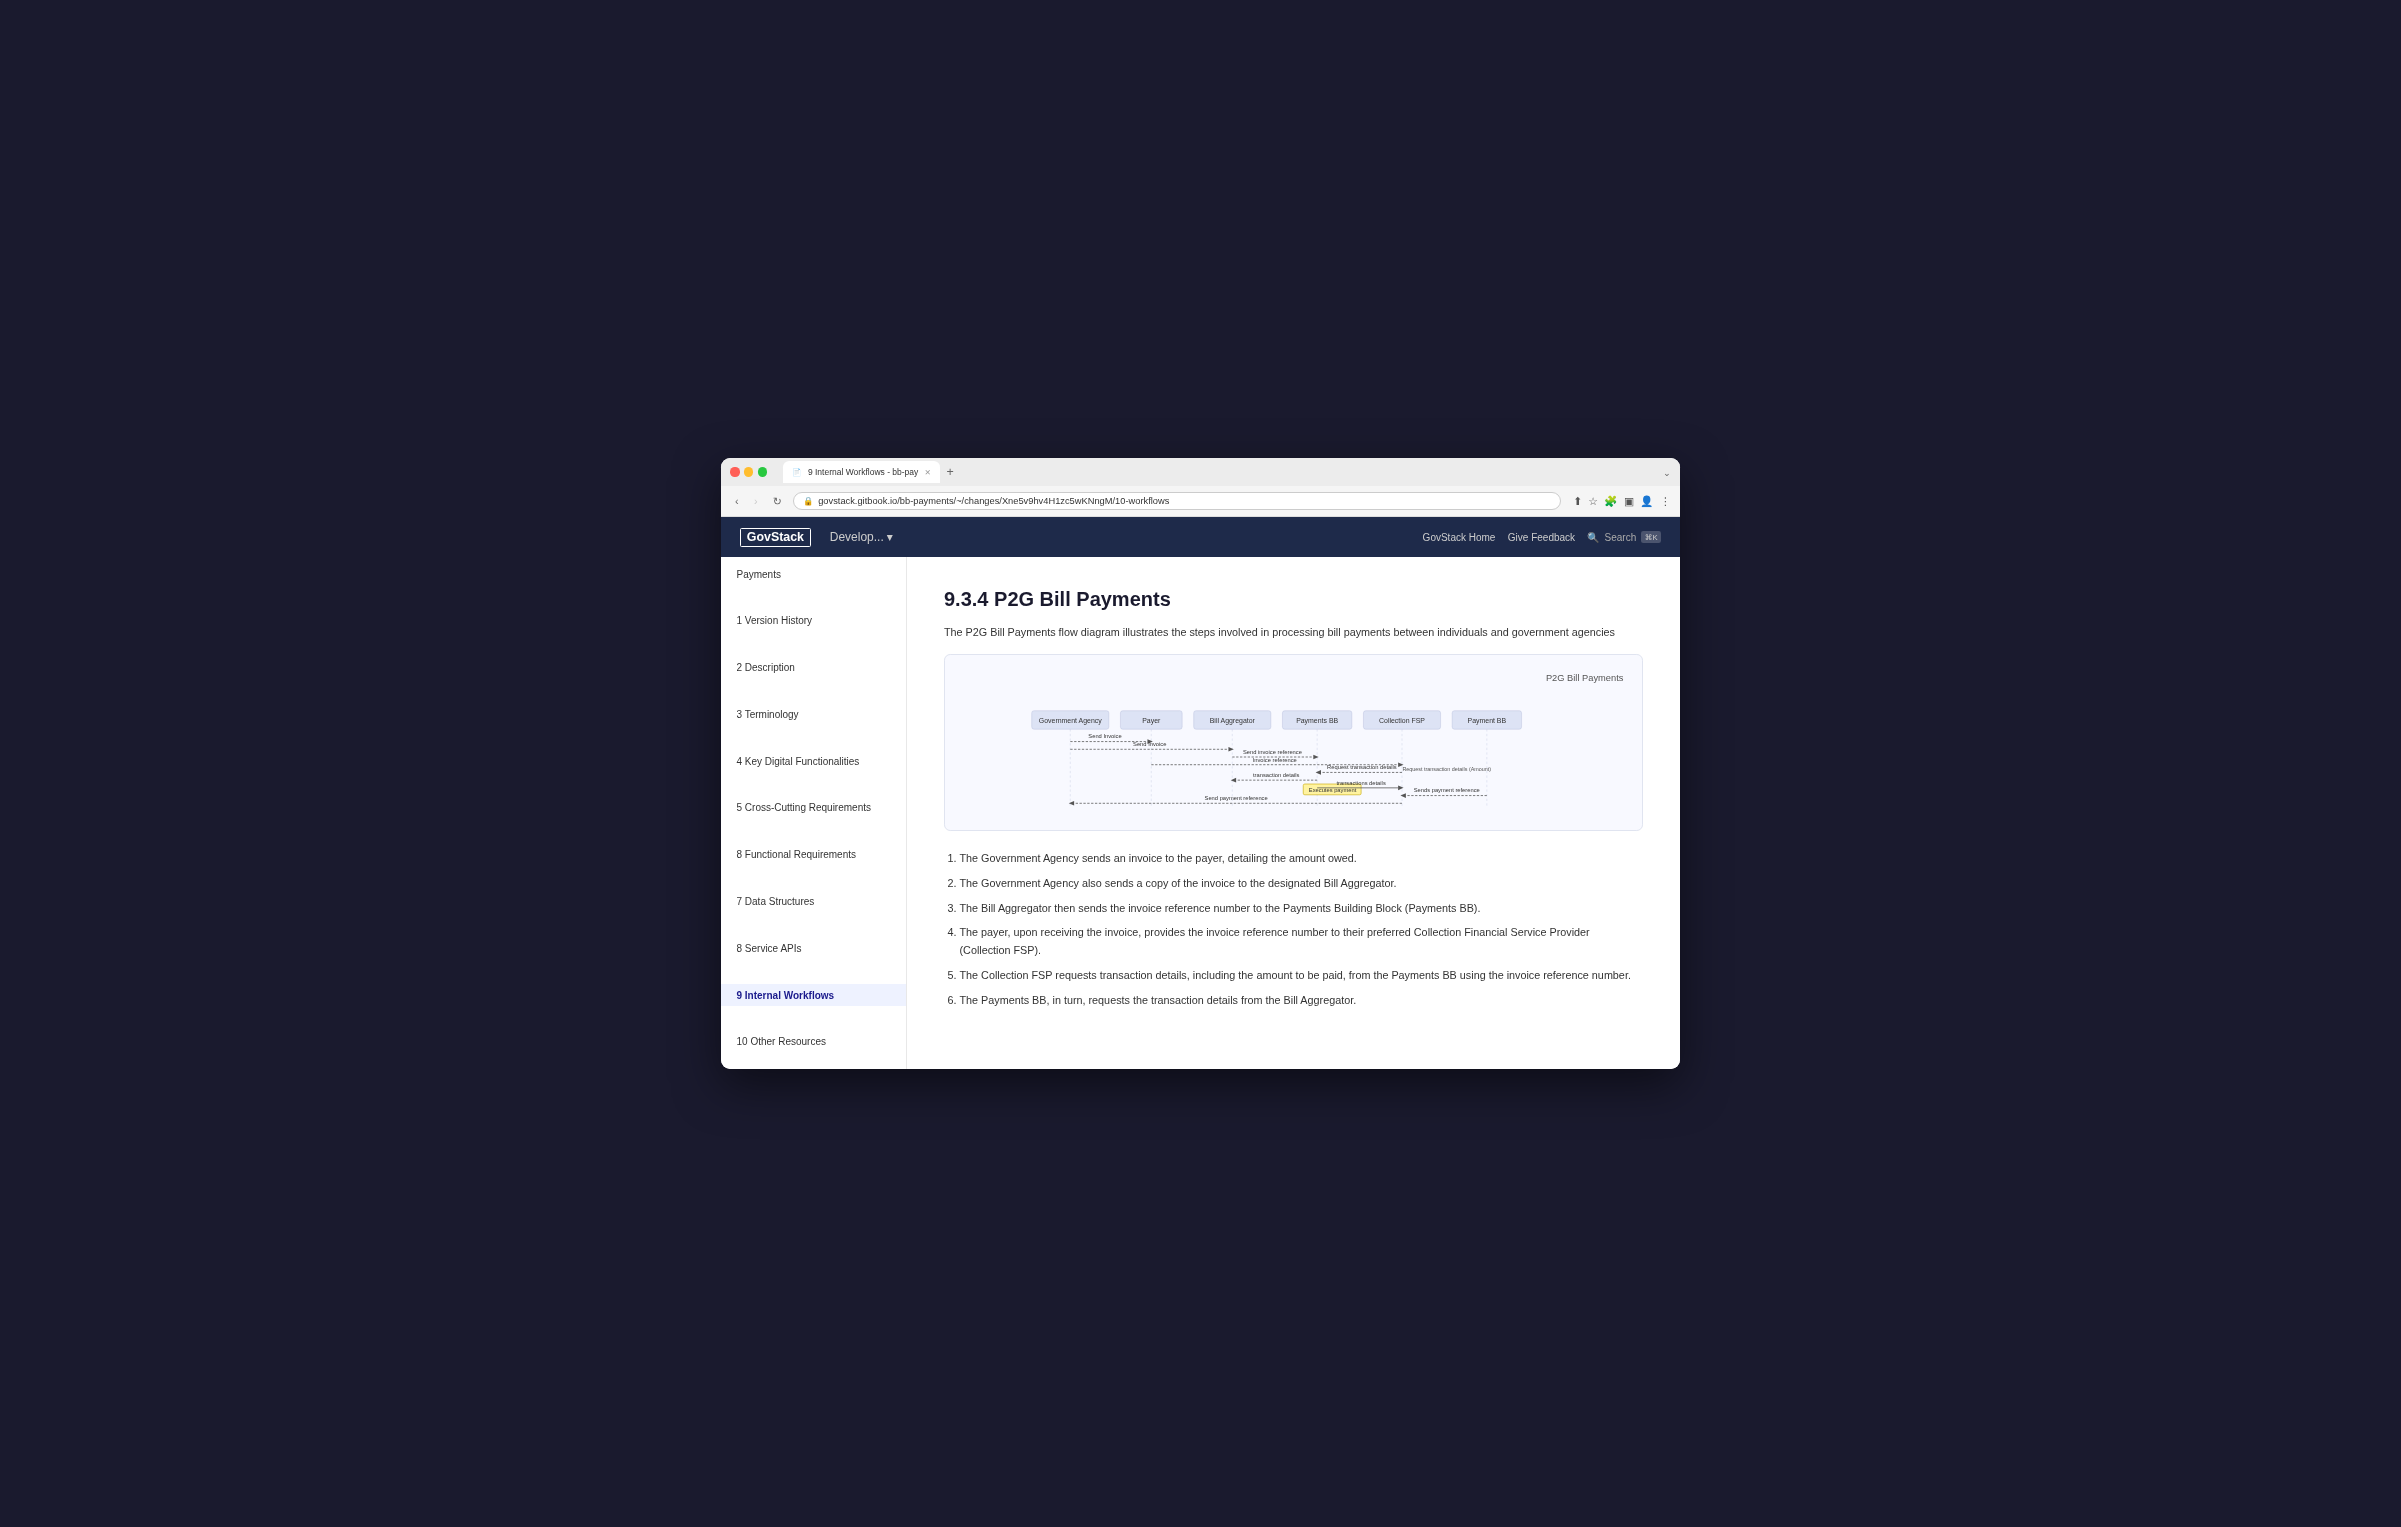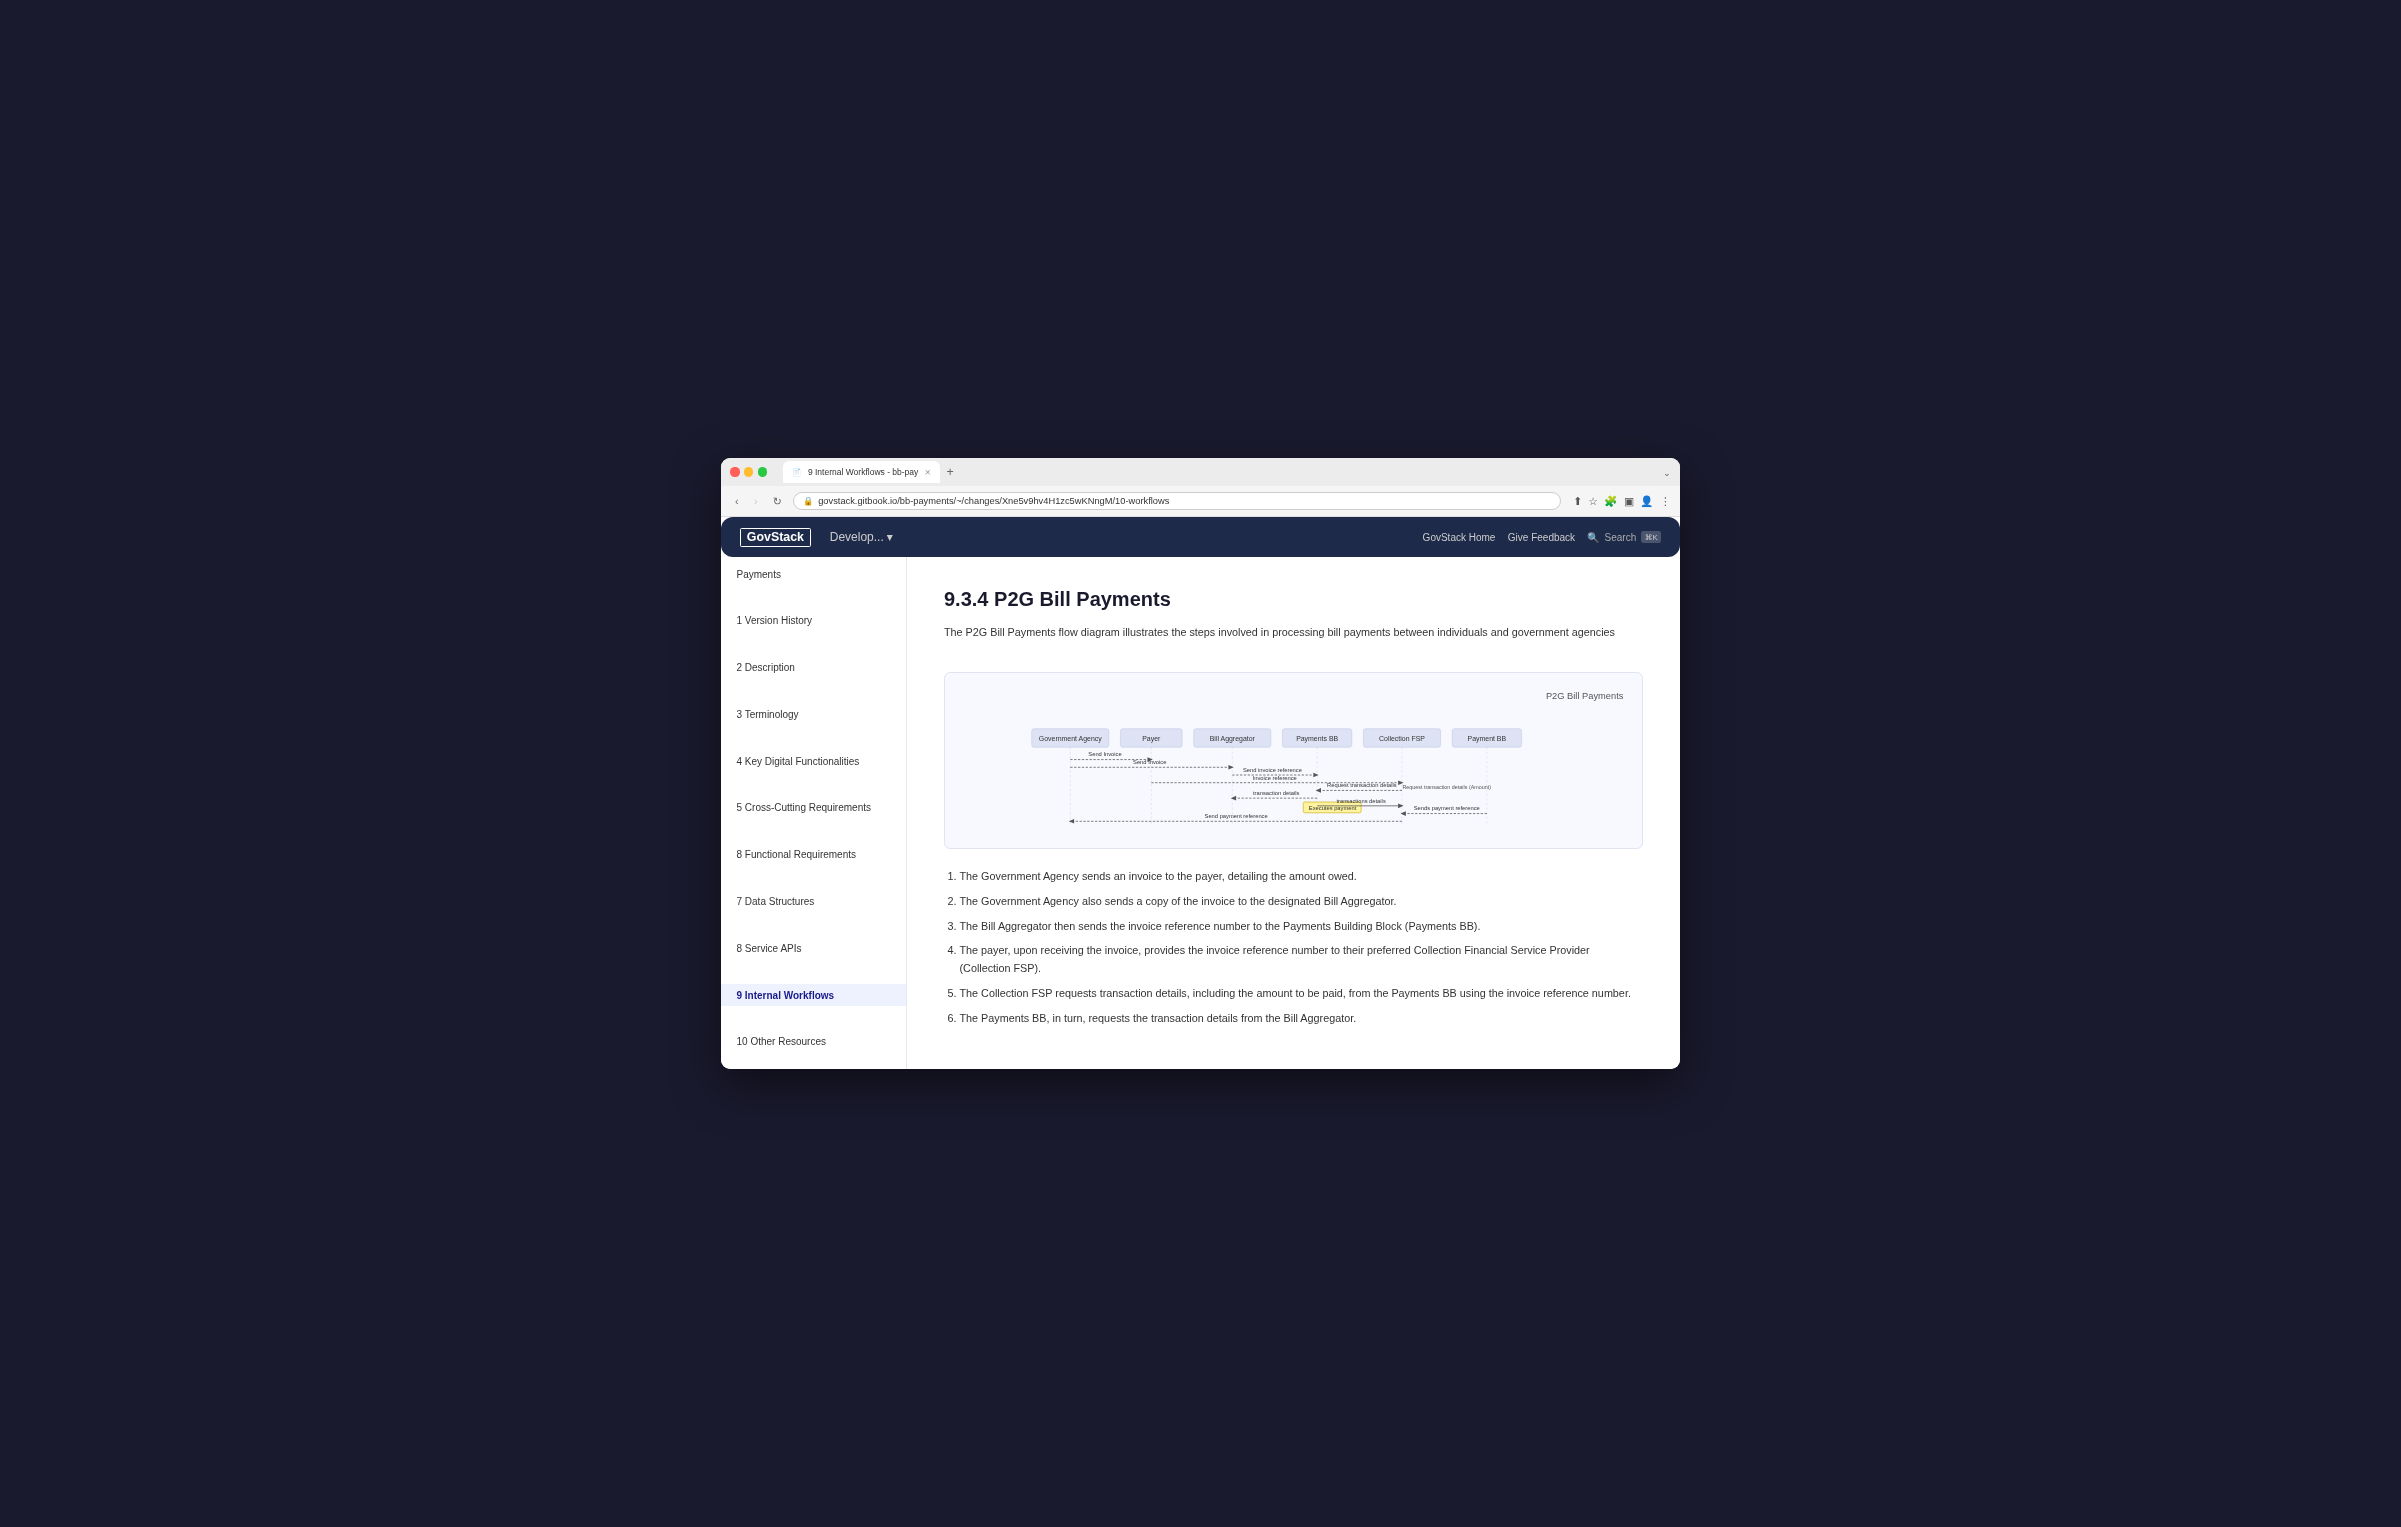--- a/index.html
+++ b/index.html
@@ -82,21 +82,20 @@
 
     
     .app-header {
       background: #1e2a4a;
       height: 40px;
       display: flex;
       align-items: center;
       padding: 0 18.6px;
       flex-shrink: 0;
       gap: 12.4px;
-      border-radius: 12px;
     }
     .logo { color: #fff; font-weight: bold; font-size: 12.4px; border: 1.5px solid #fff; padding: 1.5px 6.2px; border-radius: 1.5px; }
     .develop-menu { color: #ccc; font-size: 12px; cursor: pointer; display: flex; align-items: center; gap: 3.1px; margin-left: 6.2px; }
     .header-spacer { flex: 1; }
     .header-link { color: #ccc; font-size: 10px; text-decoration: none; cursor: pointer; }
     .header-link.feedback { color: #ccc; }
     .search-box { display: flex; align-items: center; gap: 4.6px; color: #aaa; font-size: 10px; cursor: pointer; }
     .kbd { background: rgba(255,255,255,0.2); color: #ccc; font-size: 7.7px; padding: 1.5px 3.9px; border-radius: 2.3px; }
 
     
@@ -154,21 +153,21 @@
       font-size: 20px;
       font-weight: 700;
       color: #1a1a2e;
       margin-bottom: 12.4px;
       margin-top: 6.2px;
     }
     .section-desc {
       font-size: 10.8px;
       color: #333;
       line-height: 1.6;
-      margin-bottom: 31px;
+      margin-bottom: 13px;
     }
 
     
     .diagram-container {
       background: #f8f9ff;
       border: 0.8px solid #e0e4f0;
       border-radius: 6.2px;
       padding: 18.6px;
       margin-bottom: 18.6px;
       overflow-x: auto;

